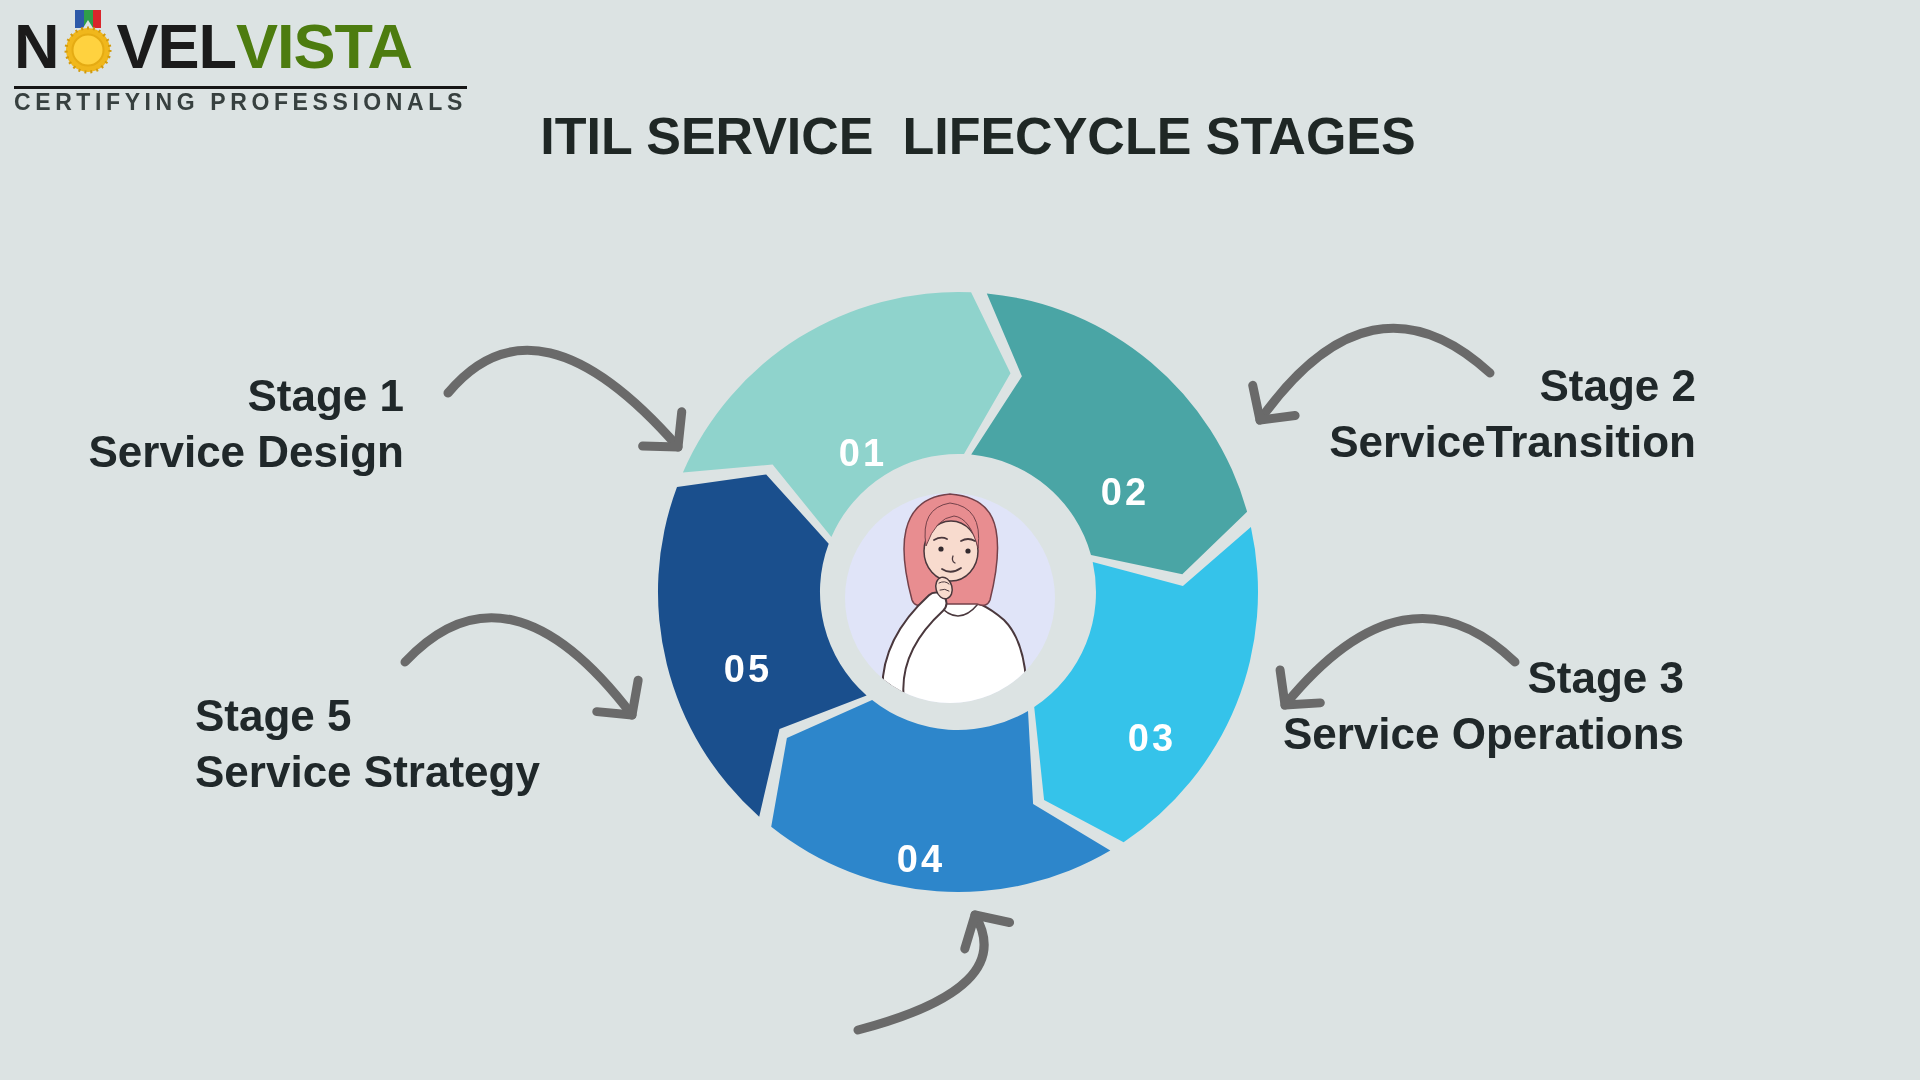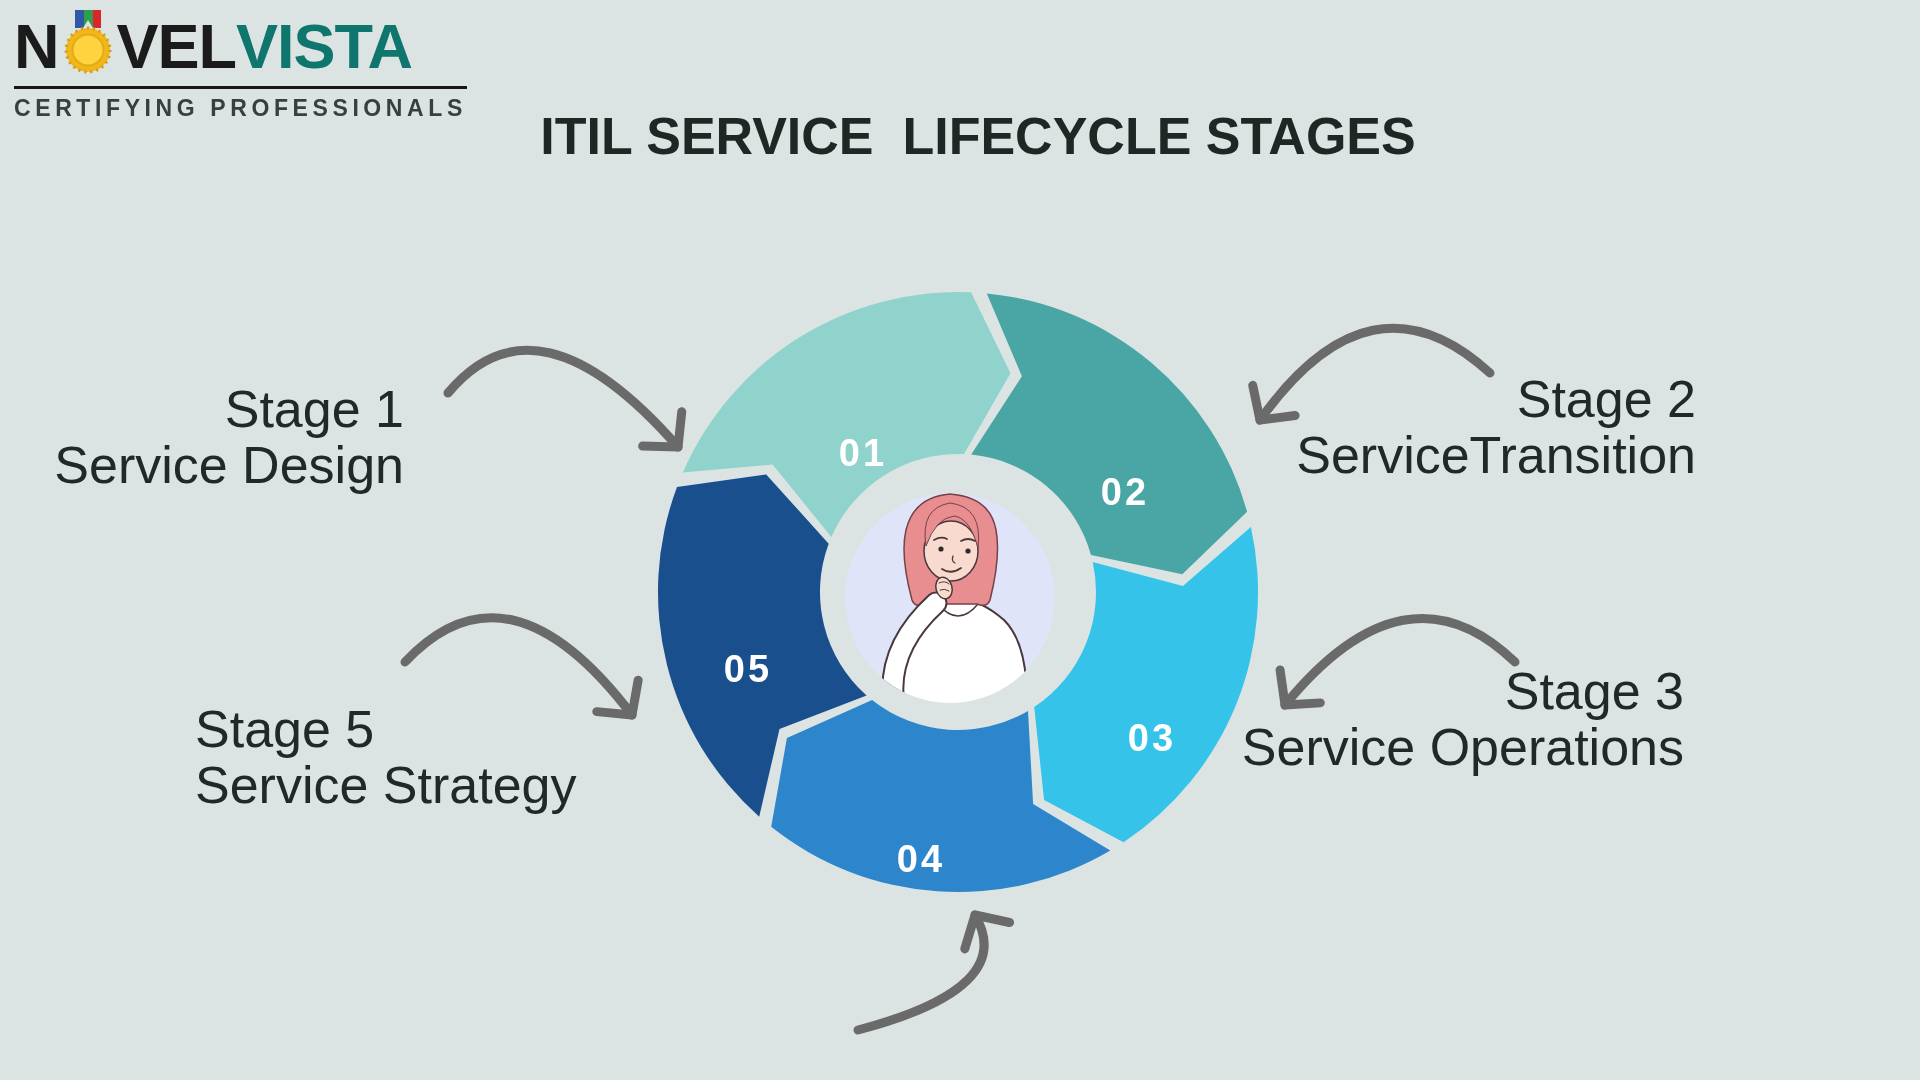--- a/index.html
+++ b/index.html
@@ -8,33 +8,33 @@
     background:#dce3e3;
     font-family:"Liberation Sans","DejaVu Sans",sans-serif;
     position:relative;
   }
   .canvas{position:absolute;inset:0;width:1920px;height:1080px;}
 
   
   .logo{position:absolute;left:14px;top:10px;}
   .logo-line{display:flex;align-items:flex-start;font-size:63px;font-weight:800;
              line-height:72px;color:#1b1b1b;letter-spacing:-1px;}
-  .logo-line .accent{color:#0f766e;}
+  .logo-line .accent{color:#4d7c0f;}
   .logo-medal{margin:0 1px;}
   .logo-rule{height:3px;background:#161616;margin-top:4px;width:100%;}
-  .logo-tagline{font-size:23px;font-weight:600;letter-spacing:4.6px;color:#37403f;margin-top:6px;white-space:nowrap;}
+  .logo-tagline{font-size:23px;font-weight:600;letter-spacing:4.6px;color:#37403f;white-space:nowrap;}
 
   
   .page-title{
     position:absolute;left:978px;top:106px;transform:translateX(-50%);
     font-size:52px;font-weight:800;color:#1f2725;white-space:pre;letter-spacing:0px;
   }
 
   
-  .stage-label{position:absolute;font-weight:400;font-size:52px;line-height:56px;color:#20282a;margin-top:13px;}
+  .stage-label{position:absolute;font-weight:700;font-size:44px;line-height:56px;color:#20282a;}
   .stage-label.right{text-align:right;}
   .stage-label.left{text-align:left;}
 
   
   svg.diagram{position:absolute;inset:0;}
   .seg-num{
     fill:#ffffff;font-family:"Liberation Sans","DejaVu Sans",sans-serif;
     font-size:38px;font-weight:700;letter-spacing:3px;
     text-anchor:middle;dominant-baseline:central;
   }

